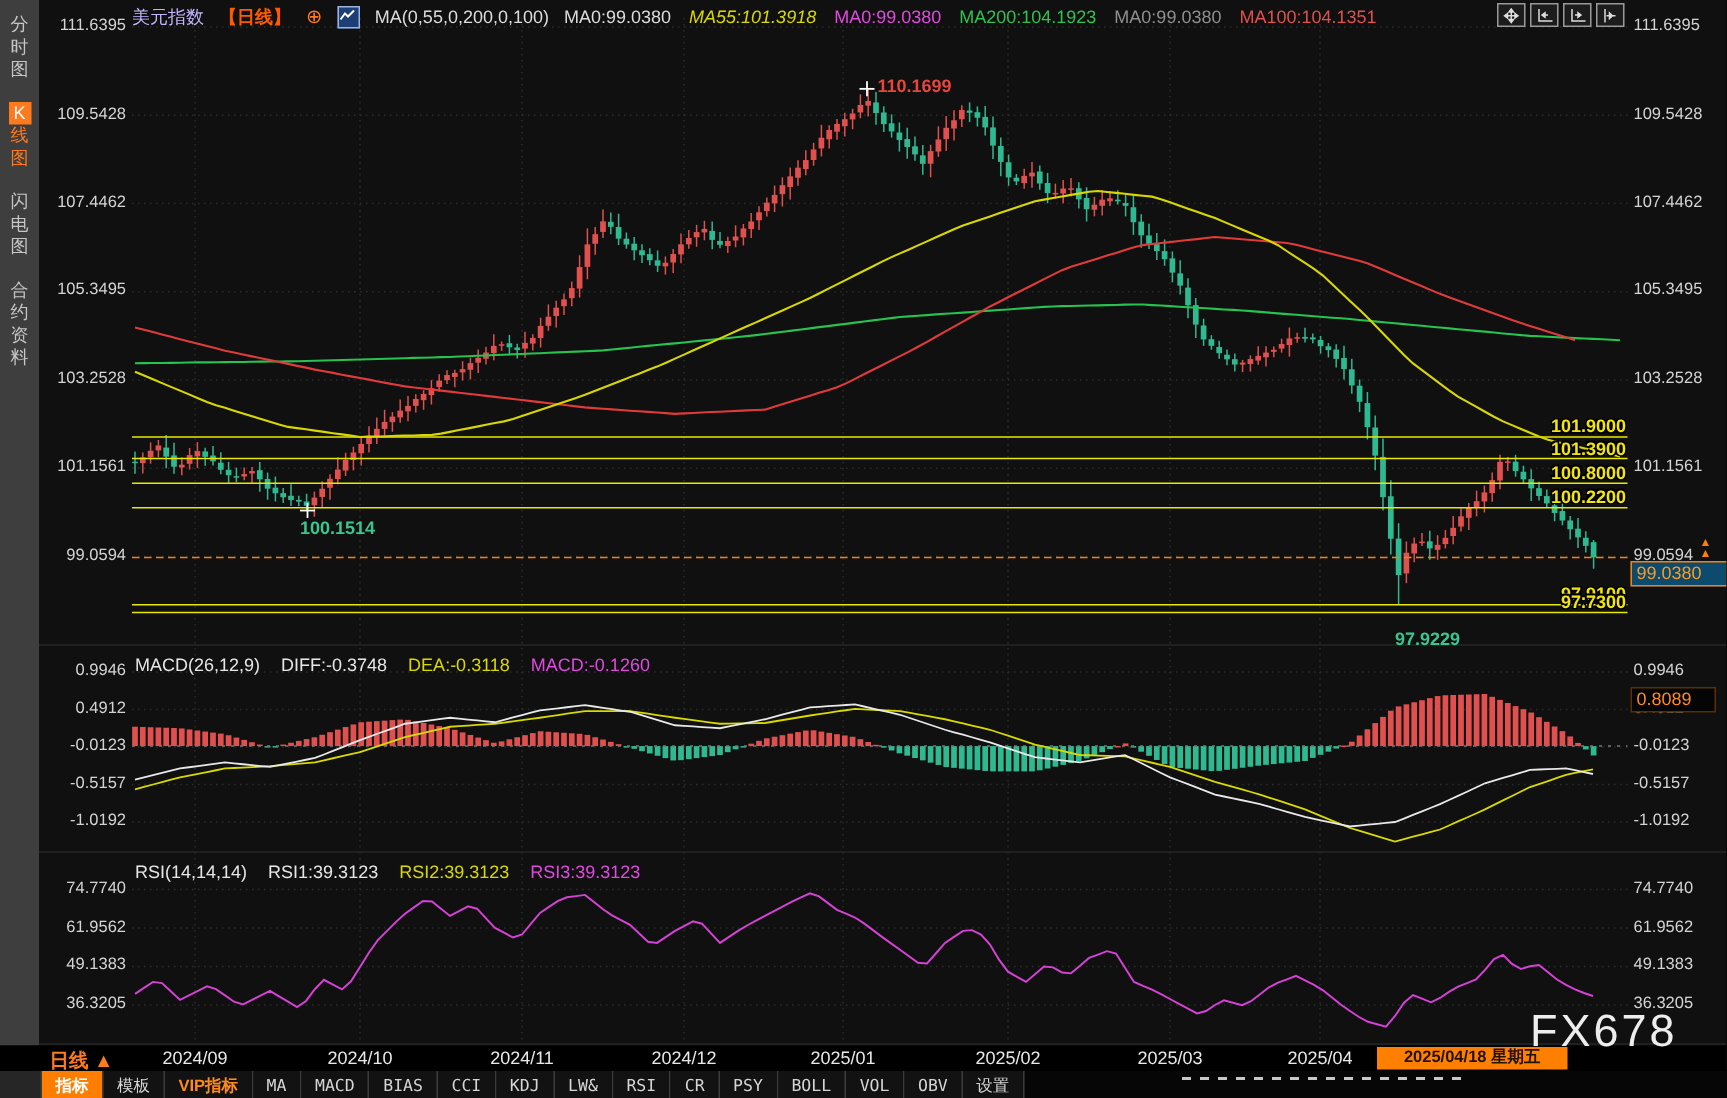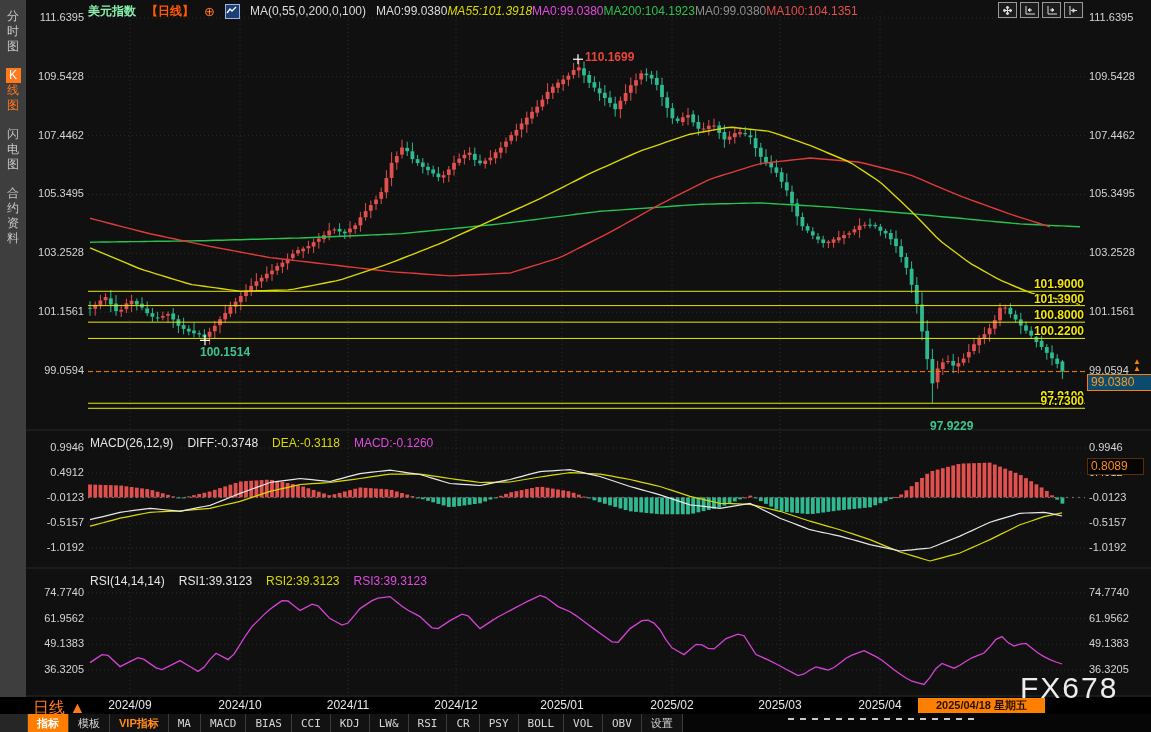--- a/index.html
+++ b/index.html
@@ -6,21 +6,21 @@
   #app{position:relative;width:1151px;height:732px;background:#101010;overflow:hidden;
        font-family:"Liberation Sans","DejaVu Sans",sans-serif;}
   #chart-svg{position:absolute;left:0;top:0;z-index:1;}
   #sidebar{position:absolute;left:0;top:0;width:26px;height:697px;background:#3e3e3e;z-index:5;}
   .side-item{display:flex;flex-direction:column;align-items:center;margin-top:9px;margin-bottom:14px;cursor:pointer;}
   .side-item span{font-size:12px;line-height:15px;color:#c6c6c6;width:15px;text-align:center;}
   .side-item.active span{color:#ff7a1c;}
   .side-item.active span.hot{background:#ff7a1c;color:#ffffff;}
   #headerbar{position:absolute;left:88px;top:3px;height:16px;display:flex;align-items:center;gap:10px;
              font-size:12px;color:#dcdcdc;white-space:nowrap;z-index:10;}
-  #headerbar .sym{font-weight:bold;color:#86efac;}
+  #headerbar .sym{font-weight:normal;color:#c4b5fd;}
   #headerbar .period{color:#ff5a00;font-weight:bold;}
   #headerbar .addicon{color:#ff7a1c;font-size:13px;}
   .ind-ic{width:13px;height:13px;background:#1d3f76;border:1px solid #9db6dd;display:inline-block;}
   #header-tools{position:absolute;right:68px;top:2px;display:flex;gap:3px;z-index:10;}
   .tool-btn{width:17px;height:14px;border:1px solid #999;background:#1c1c1c;display:flex;
             align-items:center;justify-content:center;cursor:pointer;}
   #labels-layer{position:absolute;left:0;top:0;width:1151px;height:732px;z-index:10;pointer-events:none;}
   .tick{position:absolute;font-size:11px;color:#d4d4d4;}
   .tick.l{left:28px;width:56px;text-align:right;}
   .tick.r{left:1089px;width:60px;text-align:left;}
@@ -30,21 +30,21 @@
   .pricebox{position:absolute;left:1087px;top:374px;width:60px;height:15px;border:1px solid #ff8000;
             color:#ff9a1e;background:#0c4a6e;font-size:12px;line-height:15px;padding-left:3px;}
   .macdhl{position:absolute;left:1087px;top:458px;width:52px;height:15px;background:#050505;
           border:1px solid #5a3000;color:#ff8c1a;font-size:12px;line-height:15px;padding-left:3px;}
   .alert-arrows{position:absolute;left:1133px;top:358px;color:#ff8000;font-size:8px;line-height:7px;text-align:center;}
   #macd-header,#rsi-header{position:absolute;display:flex;gap:14px;font-size:12px;z-index:10;white-space:nowrap;}
   #macd-header{left:90px;top:436px;text-align:right;}
   #rsi-header{left:90px;top:574px;}
   .white{color:#e6e6e6}.yellow{color:#d9d900}.magenta{color:#e14ae1}
   #daterow{position:absolute;left:0;top:697px;width:1151px;height:17px;background:#000;z-index:6;}
-  #period-ctl{position:absolute;left:33px;top:698px;color:#ff7a1c;font-weight:normal;font-size:16px;cursor:pointer;z-index:8;}
+  #period-ctl{position:absolute;left:33px;top:698px;color:#ff7a1c;font-weight:bold;font-size:13px;cursor:pointer;z-index:8;}
   .datelabel{position:absolute;top:698px;transform:translateX(-50%);font-size:12px;font-weight:normal;color:#e8e8e8;z-index:7;}
   #currdate{position:absolute;left:918px;top:698px;width:127px;height:15px;background:#ff8000;color:#241200;
             font-size:11px;font-weight:bold;text-align:center;line-height:15px;z-index:8;}
   #watermark{position:absolute;left:1020px;top:671px;font-size:30px;color:#ededed;letter-spacing:2px;z-index:30;}
   #toolbar{position:absolute;left:0;top:714px;width:1151px;height:18px;background:#060606;display:flex;
            align-items:stretch;z-index:6;}
   .tb{font-size:11px;color:#d6d6d6;padding:0 9px;display:flex;align-items:center;
       border-right:1px solid #3c3c3c;cursor:pointer;background:#121212;white-space:nowrap;}
   .tb.latin{font-family:"DejaVu Sans Mono","Liberation Mono",monospace;}
   .tb.active{background:#ff7e00;color:#ffffff;font-weight:bold;}
@@ -695,21 +695,21 @@
     </aside>
 
   <div id="headerbar">
     <span class="sym">美元指数</span>
     <span class="period">【日线】</span>
     <span class="addicon">⊕</span>
     <span class="ind-ic"><svg width="11" height="11">
           <polyline points="1,8 4,4 6,6 10,2" fill="none" stroke="#fff" stroke-width="1.3"></polyline>
         </svg></span>
     <span>MA(0,55,0,200,0,100)</span>
-    <span id="ma-values" style="display: flex; ">
+    <span id="ma-values" style="display: flex; gap: 12px;">
         <span style="color: rgb(220, 220, 220);">MA0:99.0380</span>
         <span style="color: rgb(217, 217, 0); font-style: italic;">MA55:101.3918</span>
         <span style="color: rgb(225, 74, 225);">MA0:99.0380</span>
         <span style="color: rgb(47, 194, 79);">MA200:104.1923</span>
         <span style="color: rgb(143, 143, 143);">MA0:99.0380</span>
         <span style="color: rgb(224, 80, 78);">MA100:104.1351</span>
       </span>
   </div>
 
   <div id="header-tools">

